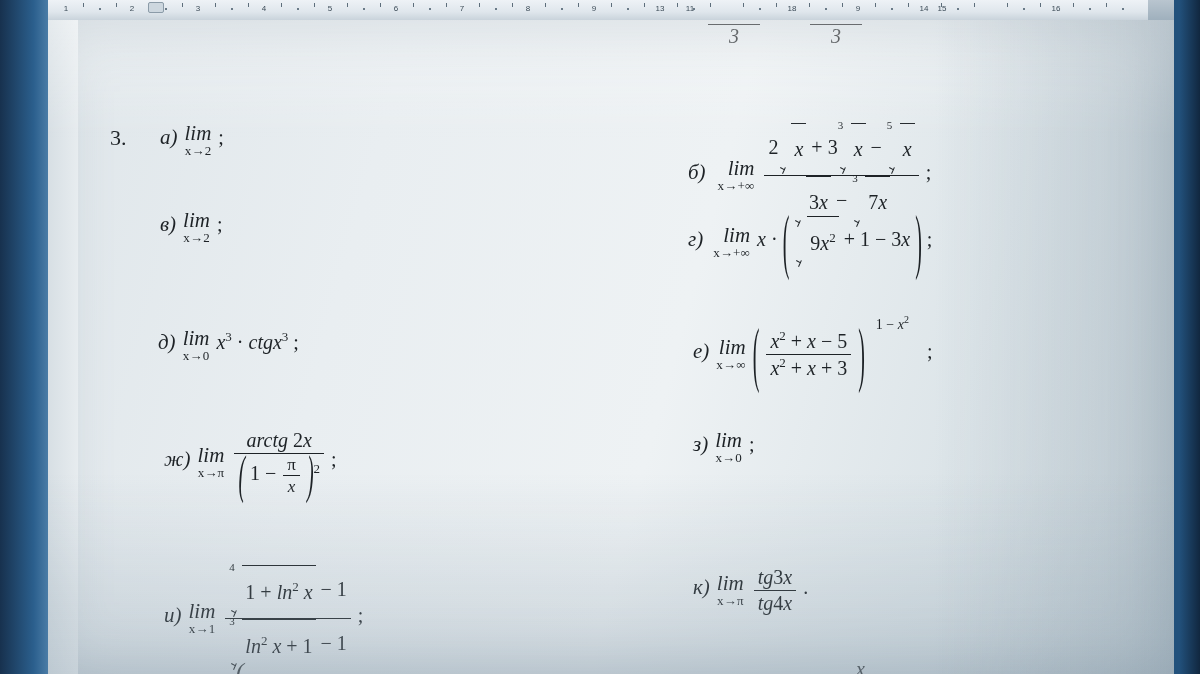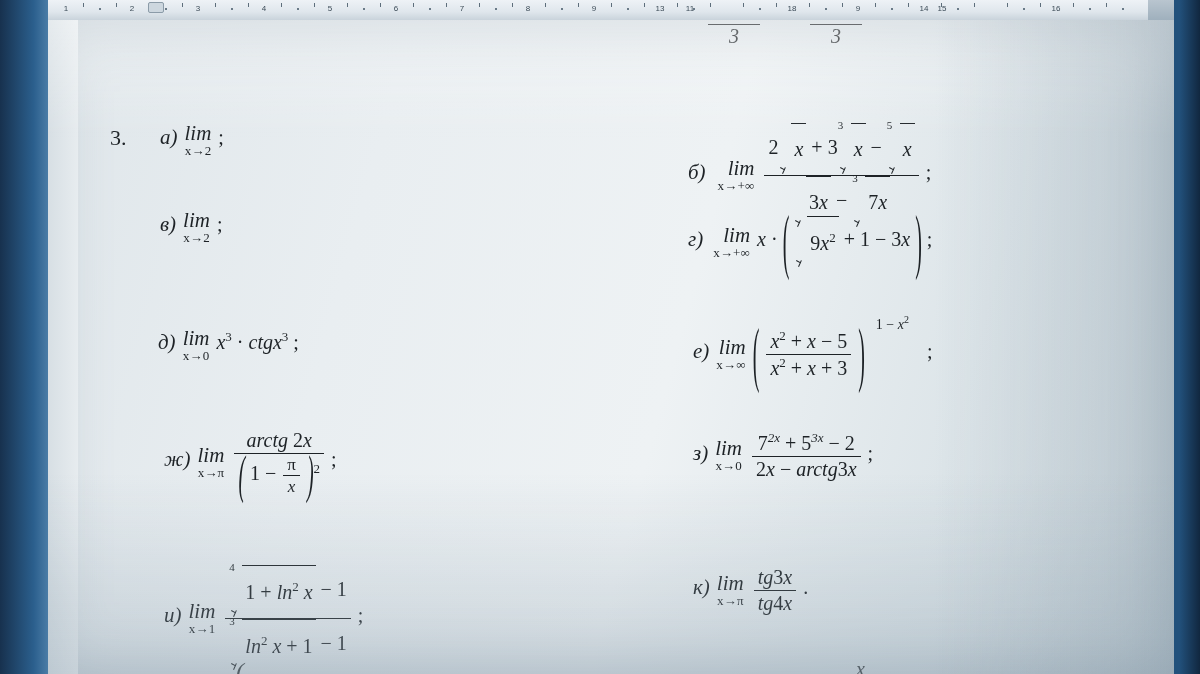--- a/index.html
+++ b/index.html
@@ -489,28 +489,20 @@
         </span>
         <span class="semi" style="margin-left:58px;">;</span>
       </div>
 
       <div class="item" style="left:645px; top:410px;">
         <span class="lbl">з)</span>
         <span class="limblk">
           <span class="lim">lim</span>
           <span class="sub">x→0</span>
         </span>
-        <span class="frac">
-          <span class="num">
-            <span class="rm">7</span><span class="sup">2<span class="it">x</span></span>
-            <span class="rm">+ 5</span><span class="sup">3<span class="it">x</span></span>
-            <span class="rm">− 2</span>
-          </span>
-          <span class="den"><span class="rm">2</span><span class="it">x</span> <span class="rm">−</span> <span class="it">arctg</span><span class="rm">3</span><span class="it">x</span></span>
-        </span>
         <span class="semi">;</span>
       </div>
 
       <div class="item" style="left:645px; top:545px;">
         <span class="lbl">к)</span>
         <span class="limblk">
           <span class="lim">lim</span>
           <span class="sub">x→π</span>
         </span>
         <span class="frac">

